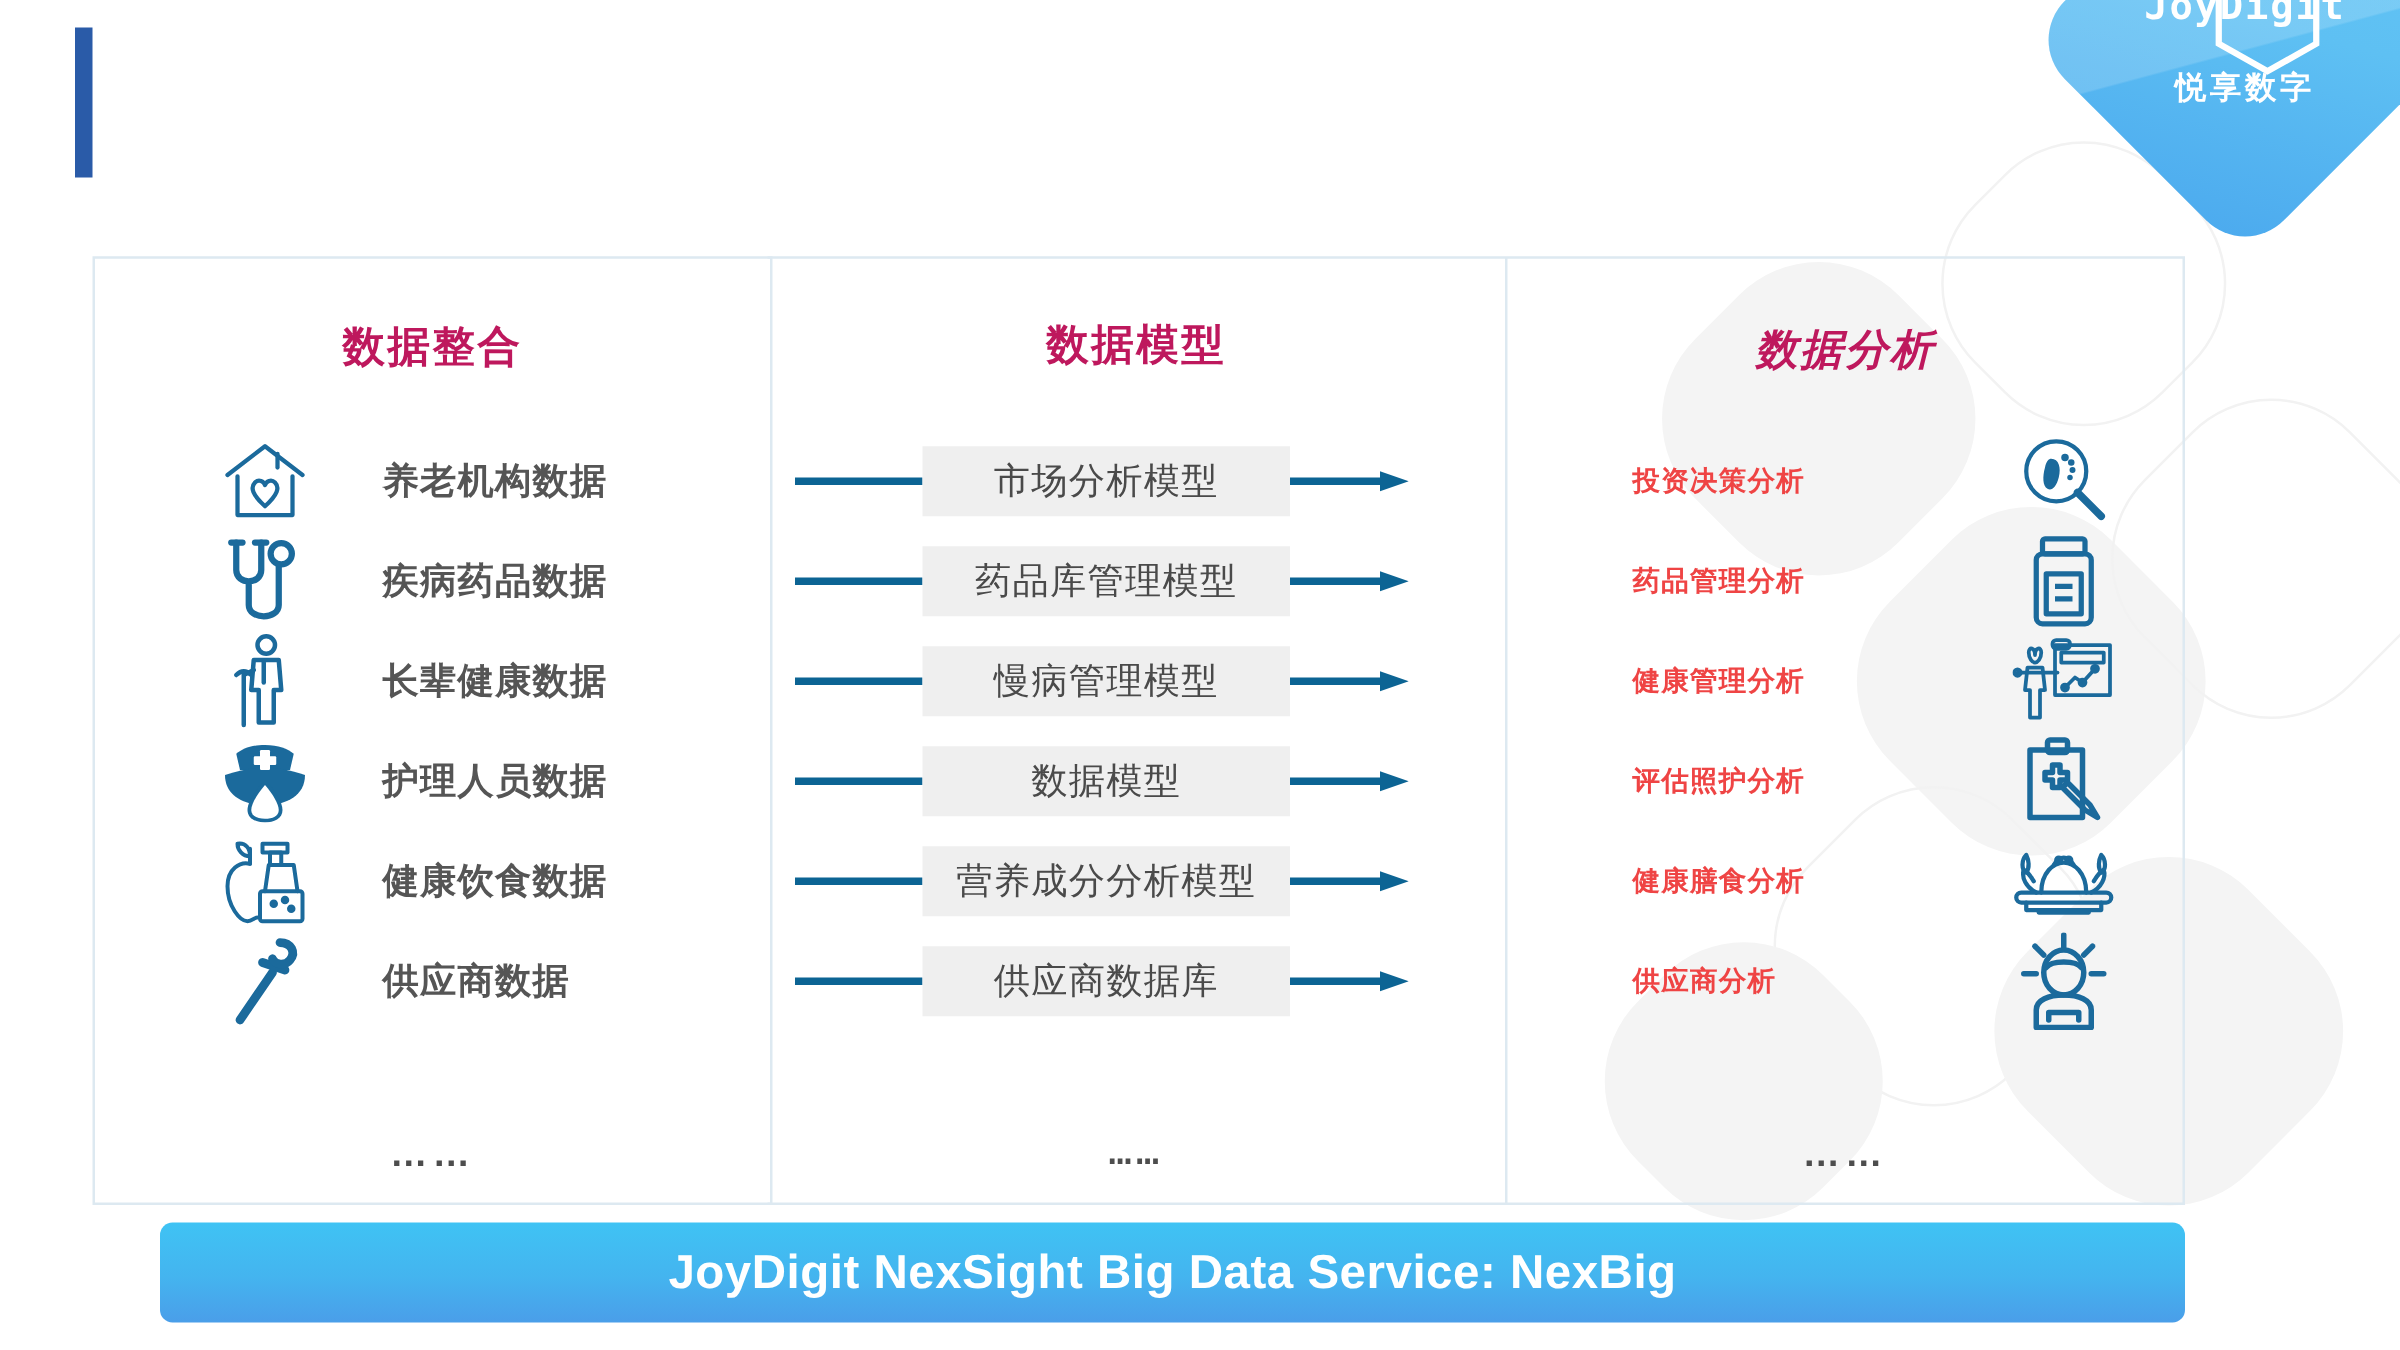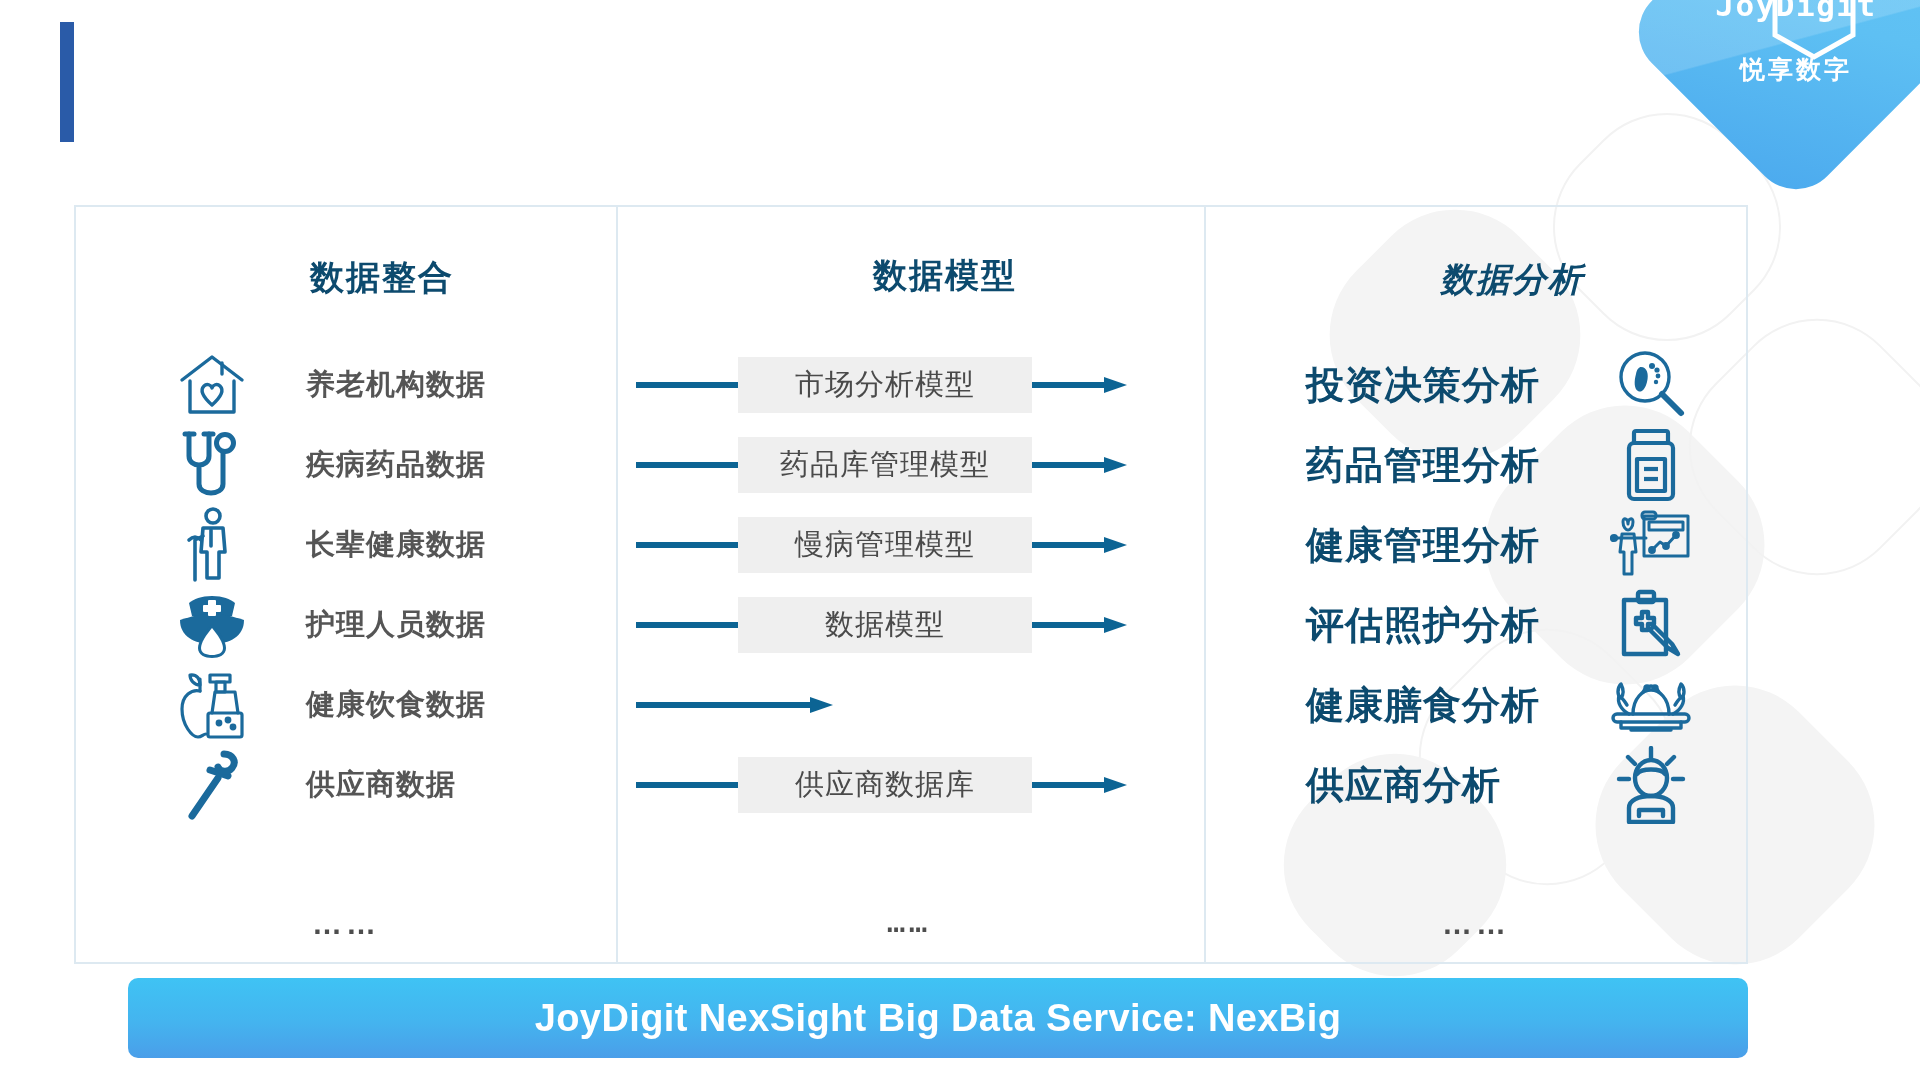--- a/index.html
+++ b/index.html
@@ -49,42 +49,42 @@
   #logo-sub{position:relative;font-size:25px;font-weight:bold;color:#fff;letter-spacing:3px;margin-top:30px;white-space:nowrap;}
 
   
   .panel{position:absolute;top:205px;height:755px;border:2px solid #dde9f1;background:transparent;}
   #panel-left{left:74px;width:540px;}
   #panel-mid{left:614px;width:590px;border-left:none;border-right:none;font-family:Liberation Mono, monospace;}
   #panel-right{left:1204px;width:540px;}
 
   .panel-title{
     position:absolute;top:48px;left:0;width:100%;text-align:center;
-    font-size:34px;font-weight:bold;color:#0c4a6e;letter-spacing:2px;padding-left:36px;
+    font-size:34px;font-weight:bold;color:#be185d;letter-spacing:2px;
   }
   #panel-mid .panel-title{top:46px;}
   #panel-right .panel-title{top:50px;font-style:italic;}
 
   
   .rows{position:absolute;left:0;top:0;width:100%;}
 
   .lrow{position:absolute;left:0;width:100%;height:96px;display:flex;align-items:center;}
   .lrow .icon{width:120px;min-width:120px;display:flex;align-items:center;justify-content:center;
     margin-left:76px;}
   .lrow .txt{font-size:29px;font-weight:bold;color:#555555;letter-spacing:1px;margin-left:34px;}
 
   .mrow{position:absolute;left:0;width:100%;height:96px;display:flex;align-items:center;}
   .mrow .line-l{width:102px;height:6px;background:#0c6494;margin-left:22px;}
   .mrow .mbox{background:#efefef;height:56px;display:flex;align-items:center;justify-content:center;
     padding:0 10px;}
   .mrow .arrow{display:flex;align-items:center;margin-left:0;}
   .mrow .mbox span{font-size:29px;color:#4a4a4a;letter-spacing:1px;white-space:nowrap;}
 
   .rrow{position:absolute;left:0;width:100%;height:96px;display:flex;align-items:center;}
-  .rrow .txt{font-size:38px;font-weight:bold;color:#0c4a6e;letter-spacing:1px;margin-left:100px;}
+  .rrow .txt{font-size:22px;font-weight:bold;color:#ef4444;letter-spacing:1px;margin-left:100px;}
   .rrow .icon{width:110px;min-width:110px;display:flex;align-items:center;justify-content:center;
     position:absolute;right:40px;}
 
   .dots{position:absolute;width:100%;text-align:center;font-size:30px;font-weight:bold;color:#4d4d4d;
     letter-spacing:4px;top:700px;}
 
   
   #banner{
     position:absolute;left:128px;top:978px;width:1620px;height:80px;border-radius:10px;
     background:linear-gradient(180deg,#3fc3f4 0%,#44b4ef 55%,#4a9ee9 100%);
@@ -283,20 +283,23 @@
             <g fill="#0c6494">
           <rect x="0" y="7" width="78" height="6"></rect>
               <polygon points="72,2 95,10 72,18"></polygon>
             </g>
           </svg>
       </span>
     </div>
 
     <div class="mrow" style="top:450px">
       <span class="line-l"></span>
+      <span class="mbox" style="width:274px">
+        <span>营养成分分析模型</span>
+      </span>
       <span class="arrow">
         <svg width="95" height="20" viewBox="0 0 95 20">
             <g fill="#0c6494">
           <rect x="0" y="7" width="78" height="6"></rect>
               <polygon points="72,2 95,10 72,18"></polygon>
             </g>
           </svg>
       </span>
     </div>
 

